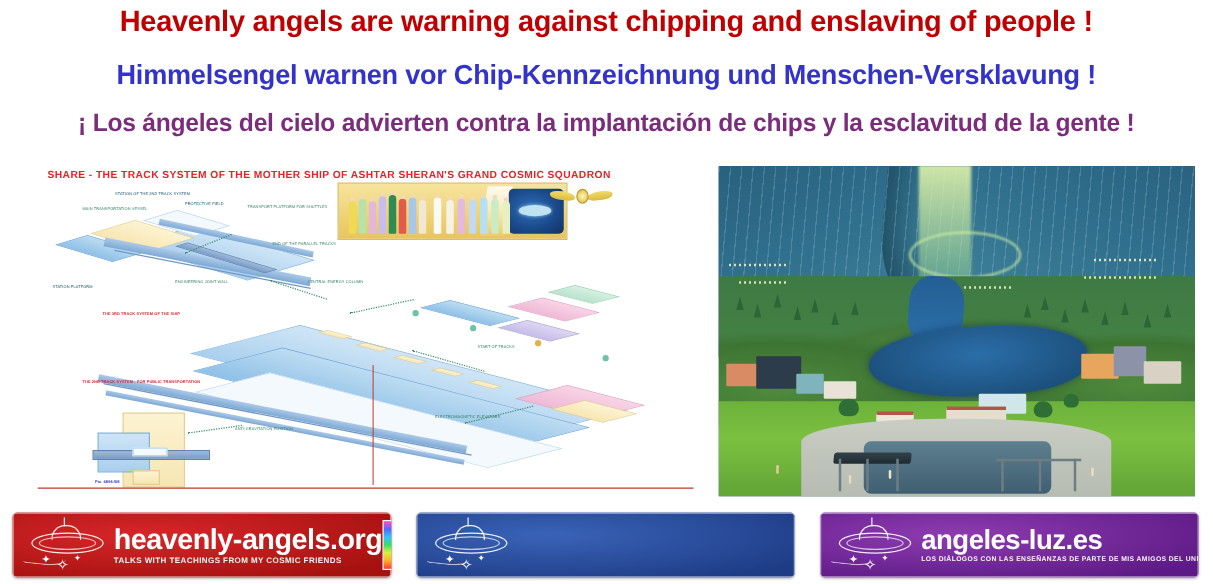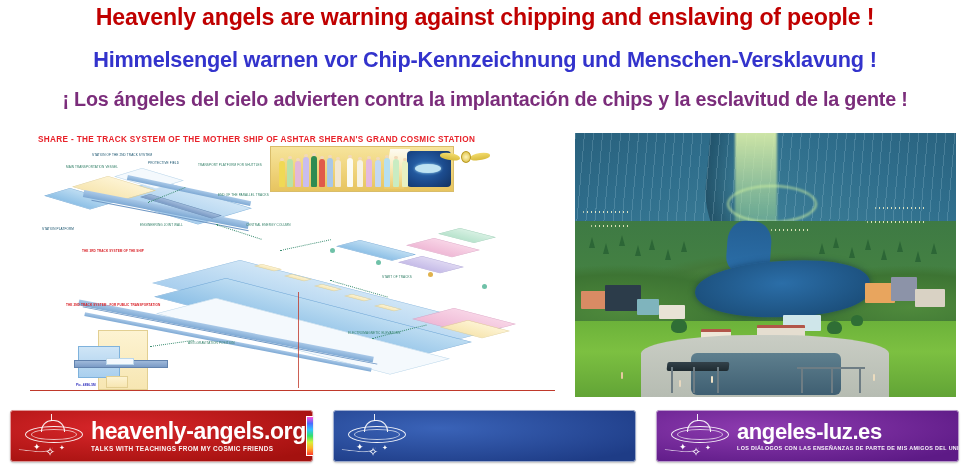--- a/index.html
+++ b/index.html
@@ -248,21 +248,21 @@
 <div id="headlines">
   <div class="hl hl-en">Heavenly angels are warning against chipping and enslaving of people !</div>
   <div class="hl hl-de">Himmelsengel warnen vor Chip-Kennzeichnung und Menschen-Versklavung !</div>
   <div class="hl hl-es">¡ Los ángeles del cielo advierten contra la implantación de chips y la esclavitud de la gente !</div>
 </div>
 
 <div id="figures">
 
   <div id="diagram">
 
-    <div id="diag-title">SHARE - THE TRACK SYSTEM OF THE MOTHER SHIP OF ASHTAR SHERAN'S GRAND COSMIC STATION</div>
+    <div id="diag-title">SHARE - THE TRACK SYSTEM OF THE MOTHER SHIP OF ASHTAR SHERAN'S GRAND COSMIC SQUADRON</div>
 
     <div class="plate iso p-blue" style="left:128px;top:48px;width:92px;height:52px;"></div>
     <div class="plate iso p-cream" style="left:78px;top:44px;width:46px;height:34px;"></div>
     <div class="plate iso p-blue2" style="left:40px;top:56px;width:44px;height:24px;"></div>
     <div class="plate iso p-white" style="left:112px;top:36px;width:40px;height:26px;"></div>
     <div class="beam" style="left:52px;top:74px;width:168px;height:7px;transform:rotate(11deg);"></div>
     <div class="beam" style="left:96px;top:56px;width:126px;height:5px;transform:rotate(12deg);"></div>
     <div class="rail" style="left:60px;top:83px;width:160px;height:1.4px;transform:rotate(11deg);"></div>
     <div class="plate iso p-steel" style="left:120px;top:62px;width:70px;height:8px;"></div>
 

